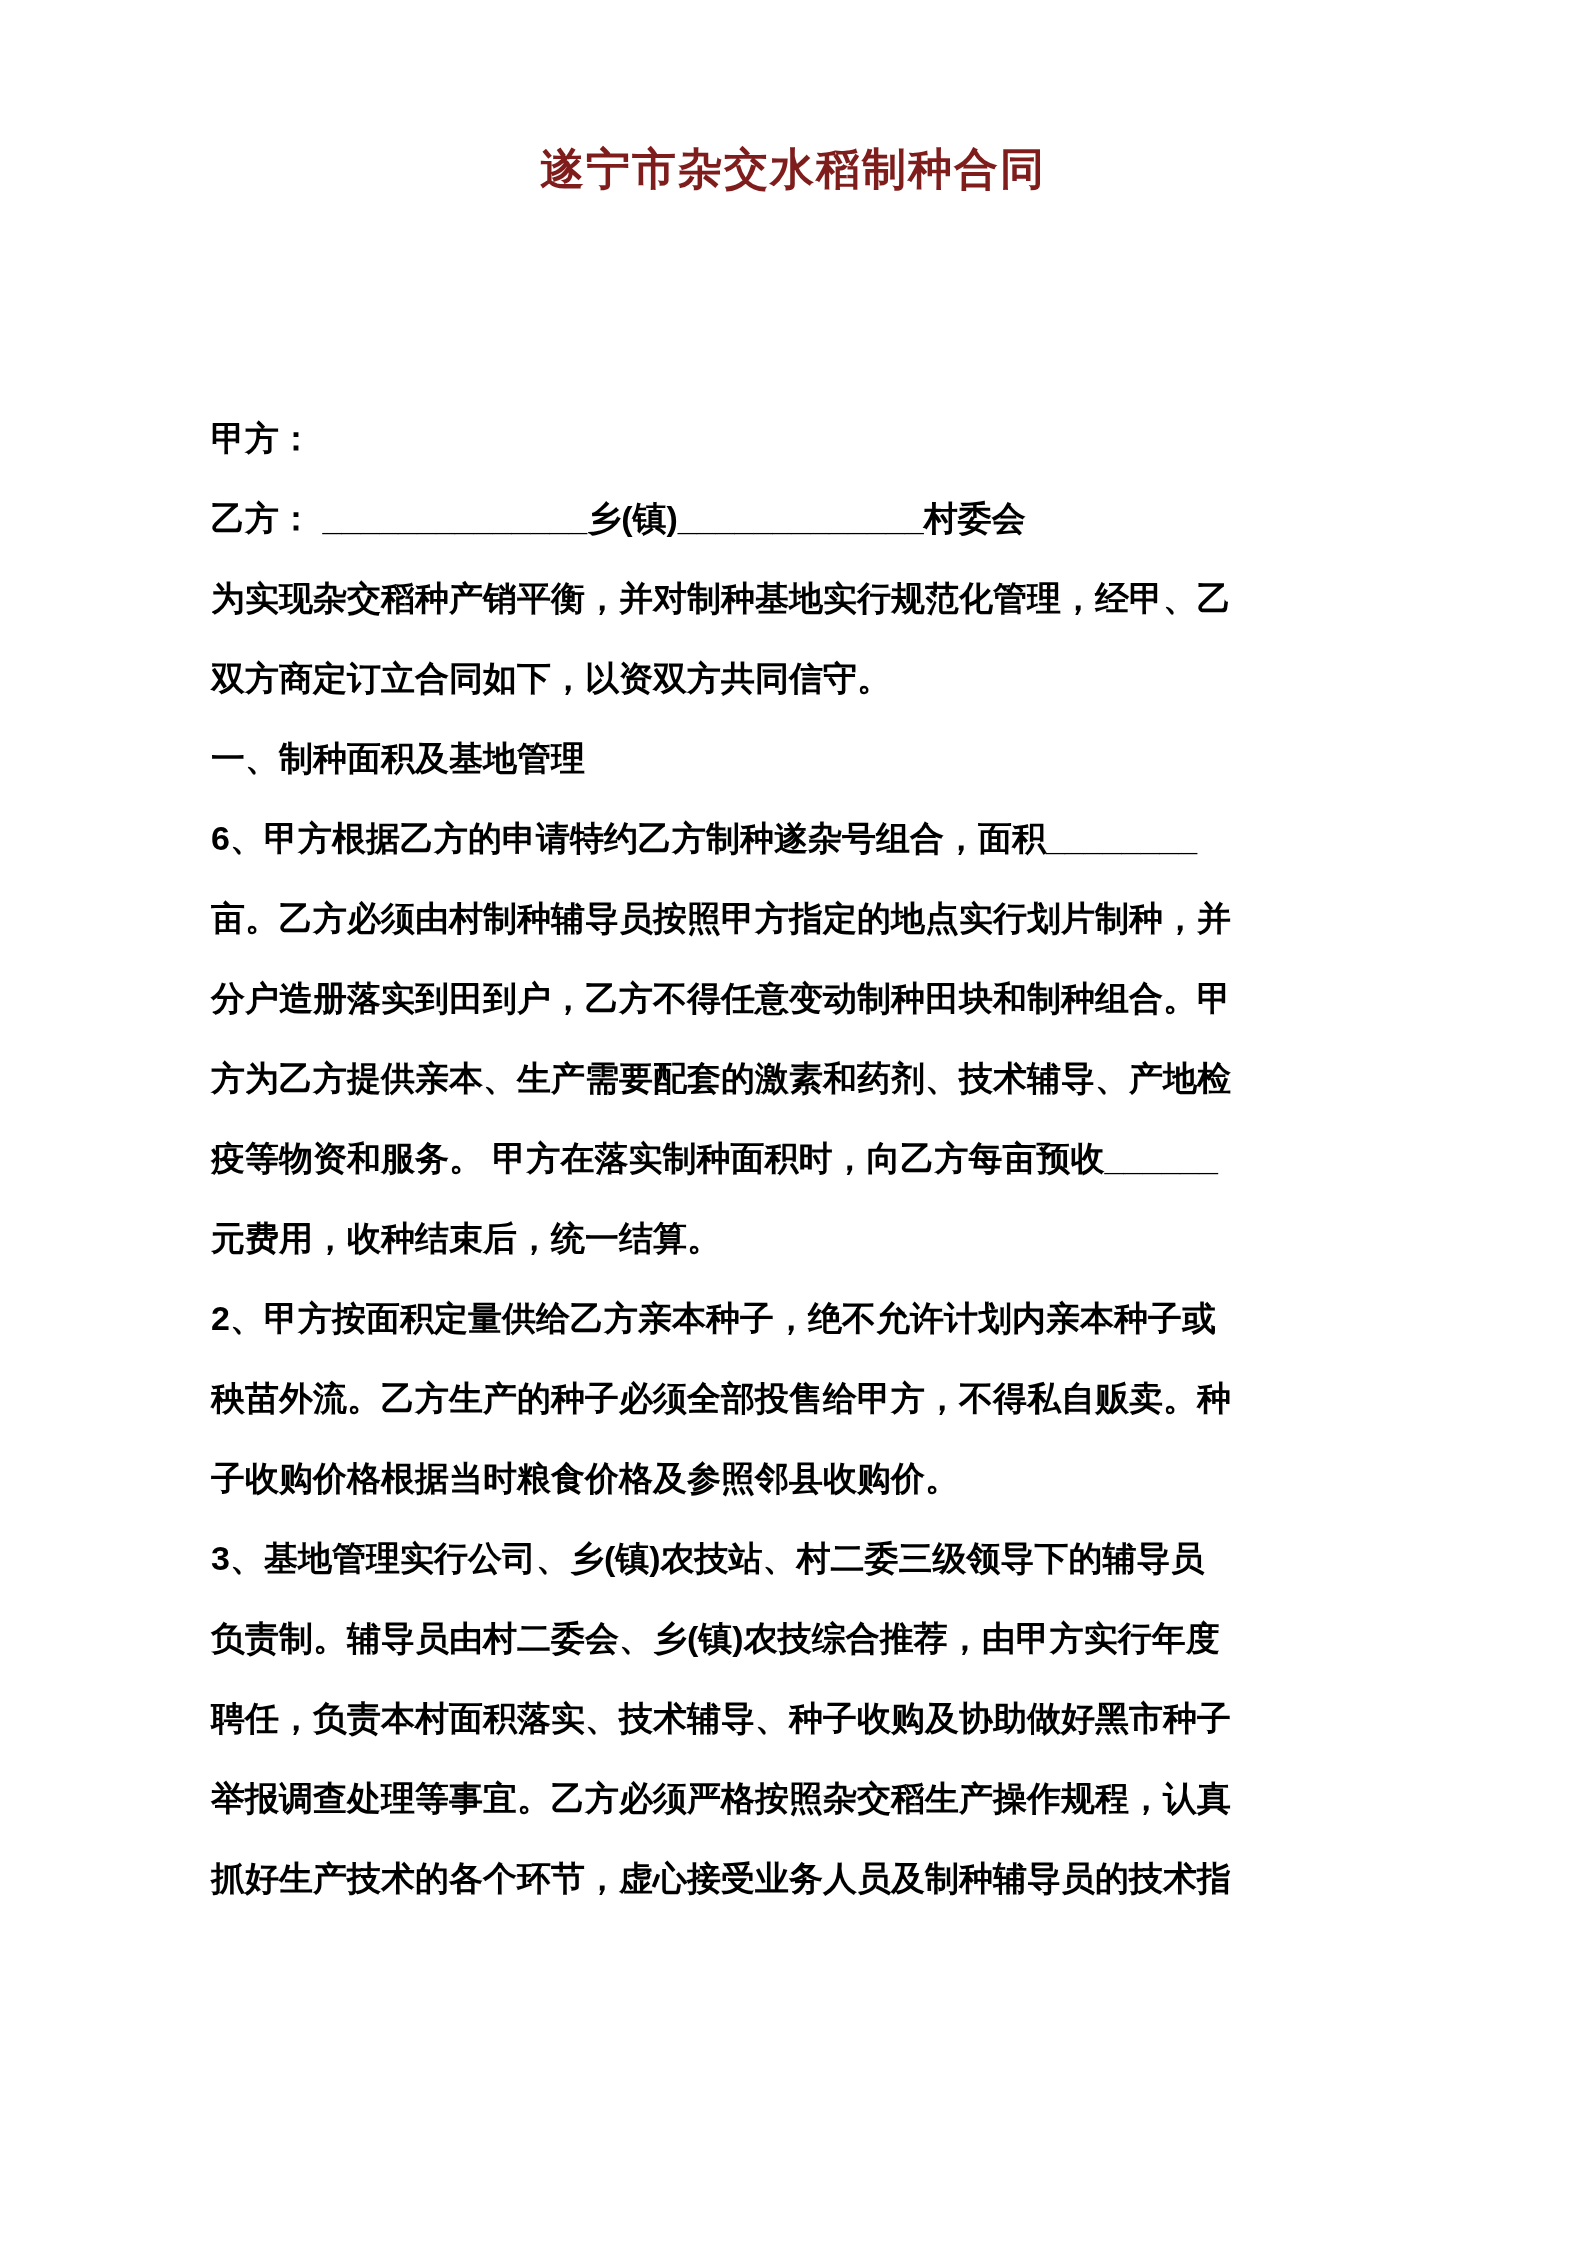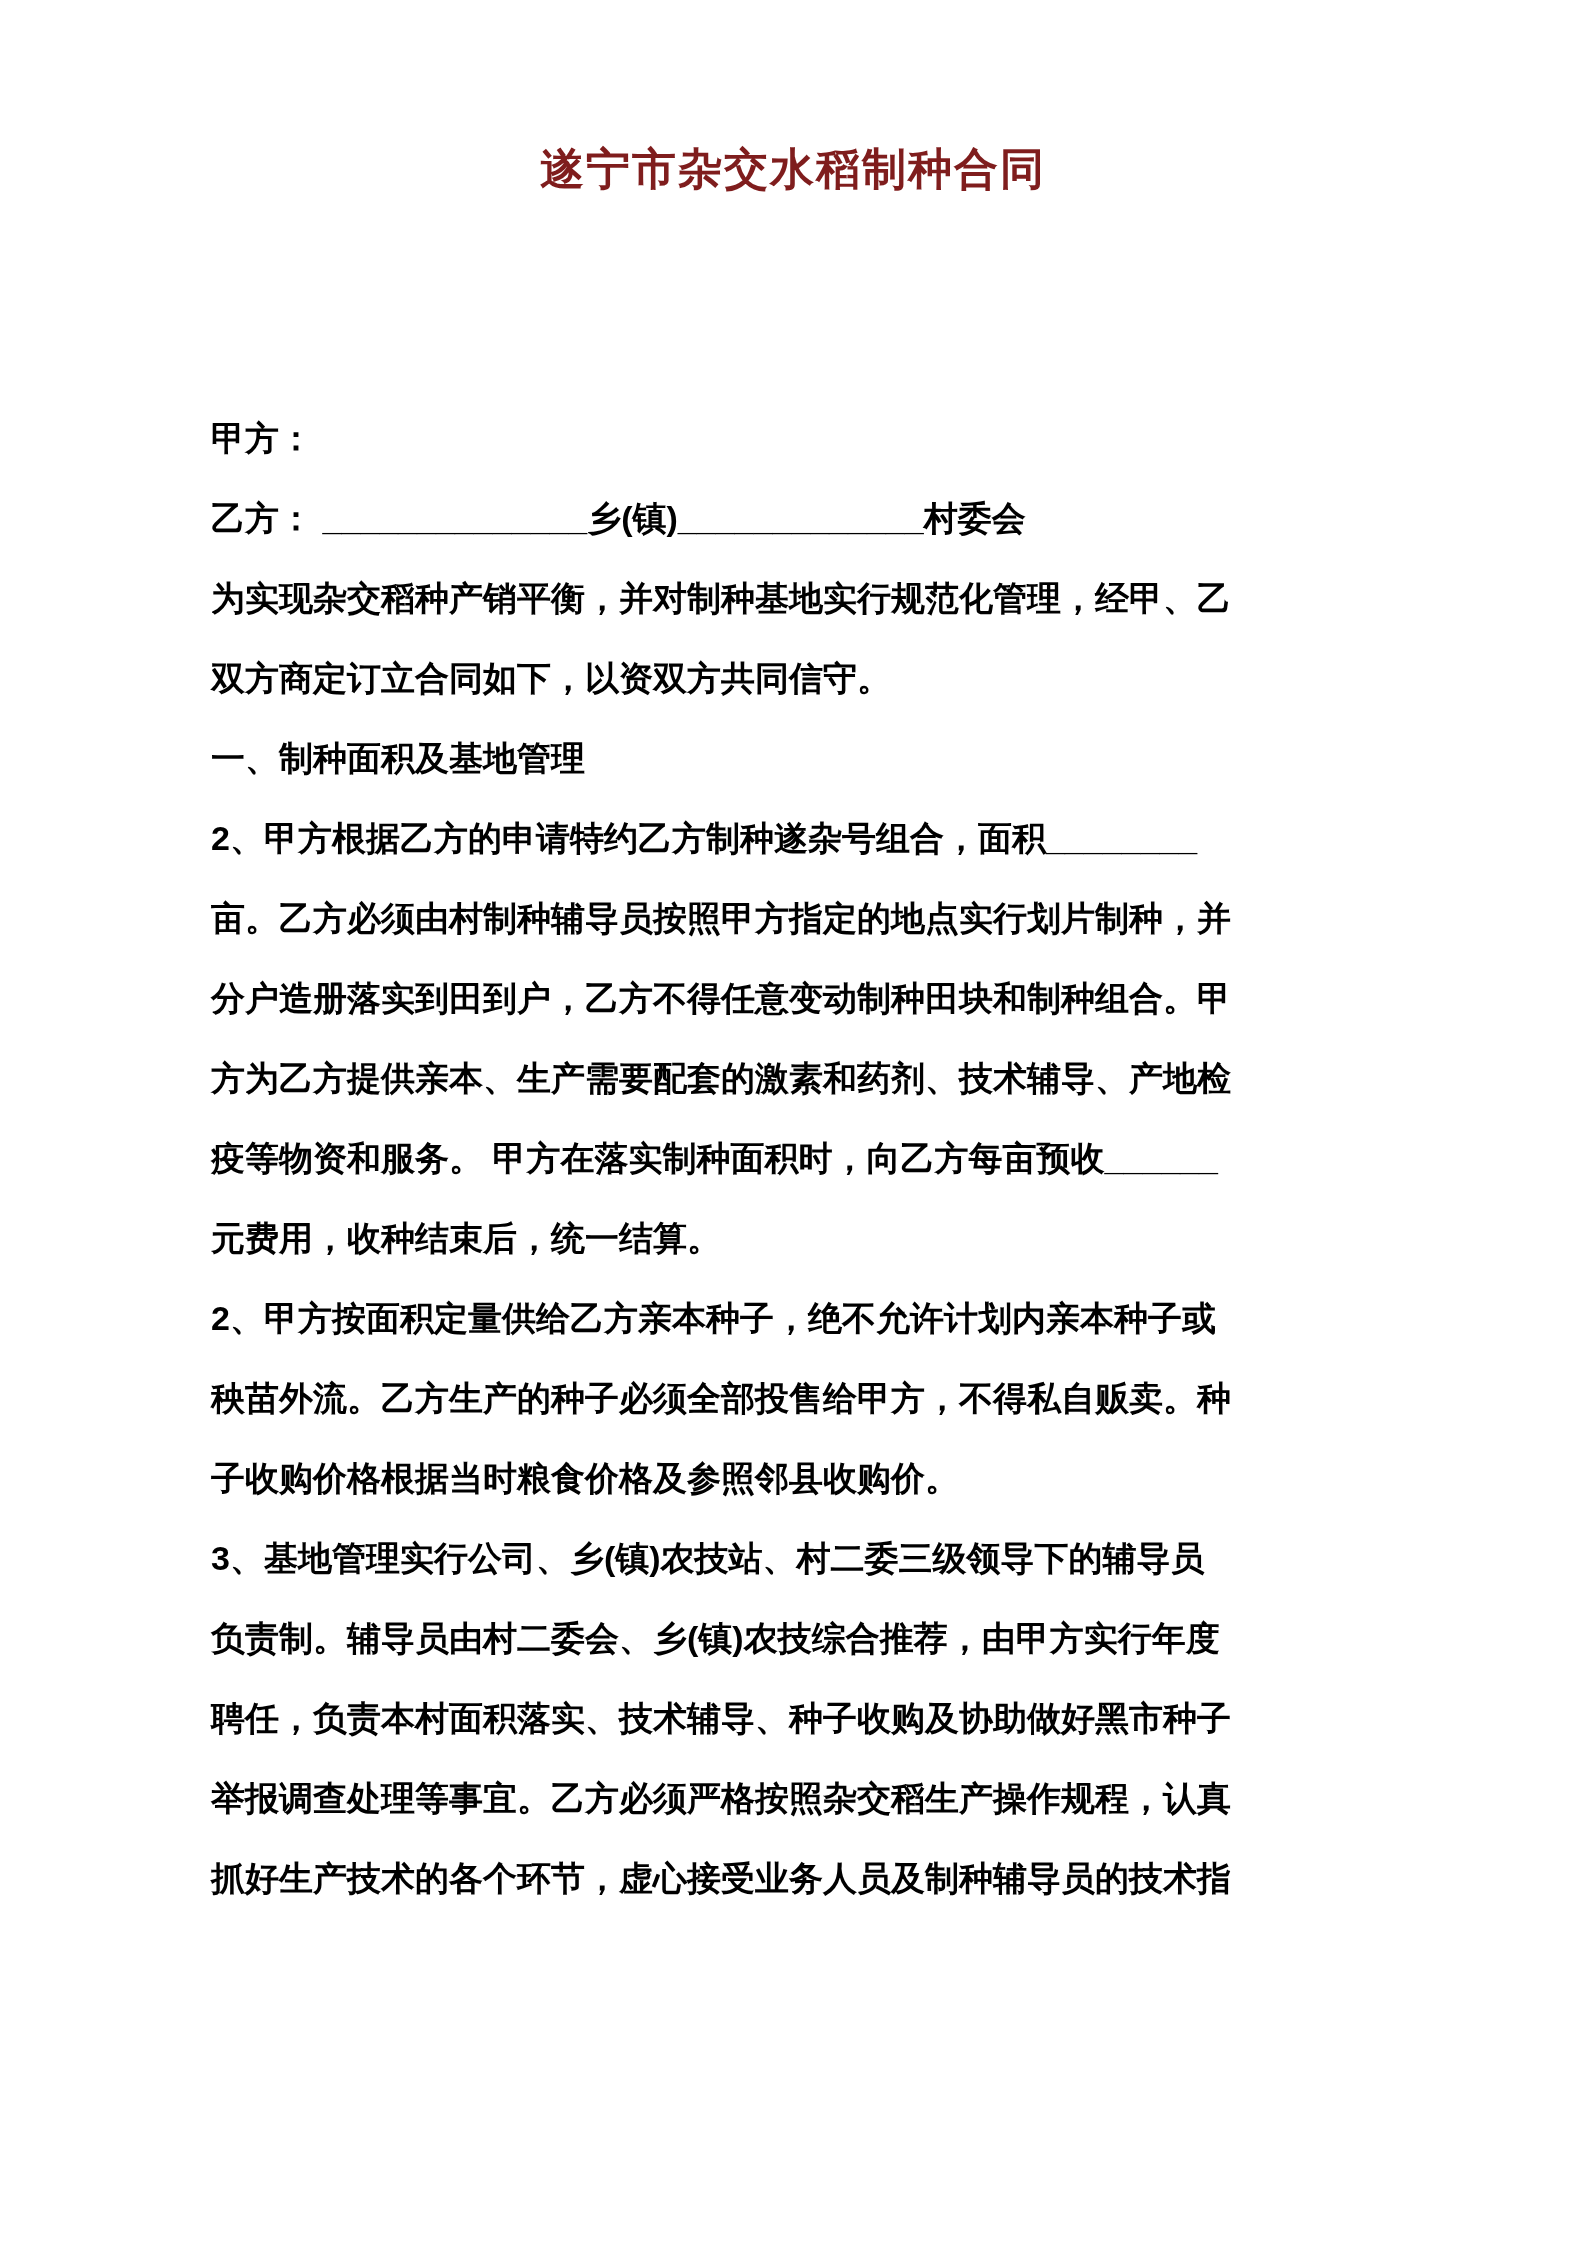--- a/index.html
+++ b/index.html
@@ -50,21 +50,21 @@
 <body>
 
 <div class="page">
   <div class="doc-title">遂宁市杂交水稻制种合同</div>
   <div class="doc-body">
       <div class="line normal">甲方：</div>
       <div class="line normal">乙方： ______________乡(镇)_____________村委会</div>
       <div class="line normal">为实现杂交稻种产销平衡，并对制种基地实行规范化管理，经甲、乙</div>
       <div class="line normal">双方商定订立合同如下，以资双方共同信守。</div>
       <div class="line heading">一、制种面积及基地管理</div>
-      <div class="line normal">2、甲方根据乙方的申请特约乙方制种遂杂号组合，面积________</div>
+      <div class="line normal">6、甲方根据乙方的申请特约乙方制种遂杂号组合，面积________</div>
       <div class="line normal">亩。乙方必须由村制种辅导员按照甲方指定的地点实行划片制种，并</div>
       <div class="line normal">分户造册落实到田到户，乙方不得任意变动制种田块和制种组合。甲</div>
       <div class="line normal">方为乙方提供亲本、生产需要配套的激素和药剂、技术辅导、产地检</div>
       <div class="line normal">疫等物资和服务。 甲方在落实制种面积时，向乙方每亩预收______</div>
       <div class="line normal">元费用，收种结束后，统一结算。</div>
       <div class="line normal">2、甲方按面积定量供给乙方亲本种子，绝不允许计划内亲本种子或</div>
       <div class="line normal">秧苗外流。乙方生产的种子必须全部投售给甲方，不得私自贩卖。种</div>
       <div class="line normal">子收购价格根据当时粮食价格及参照邻县收购价。</div>
       <div class="line normal">3、基地管理实行公司、乡(镇)农技站、村二委三级领导下的辅导员</div>
       <div class="line normal">负责制。辅导员由村二委会、乡(镇)农技综合推荐，由甲方实行年度</div>

